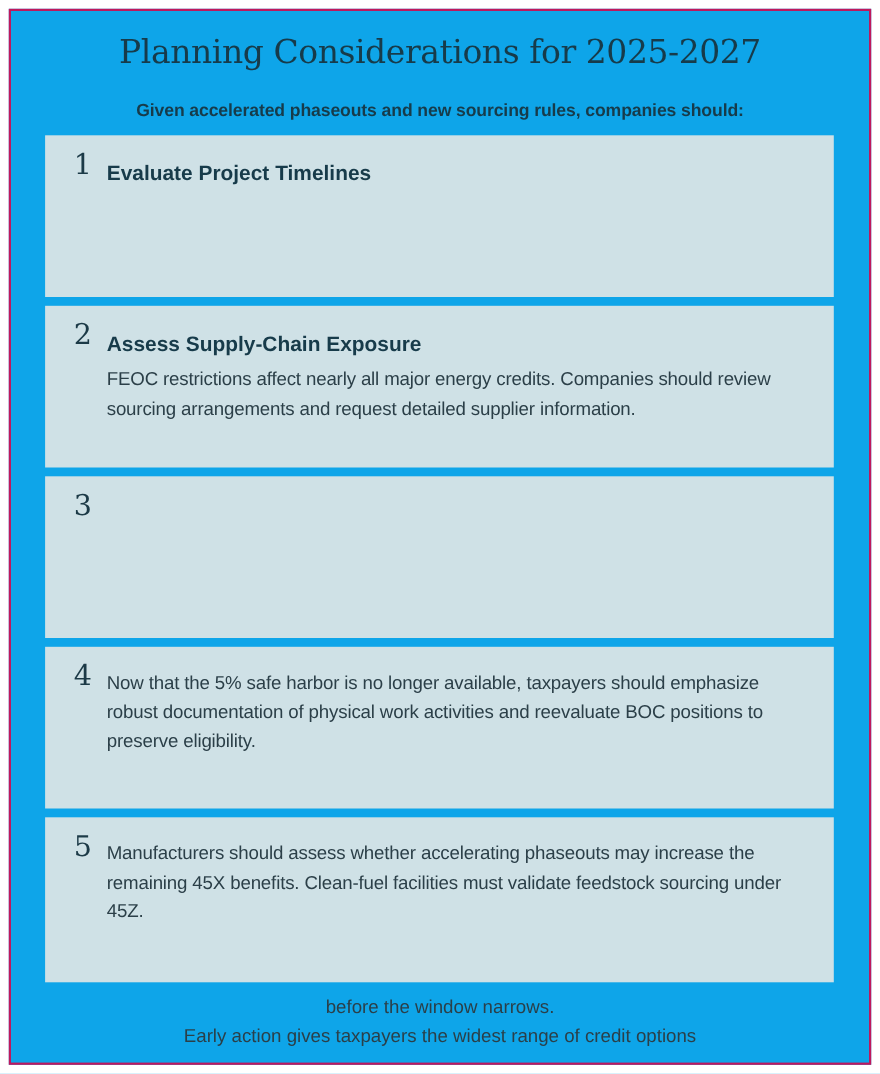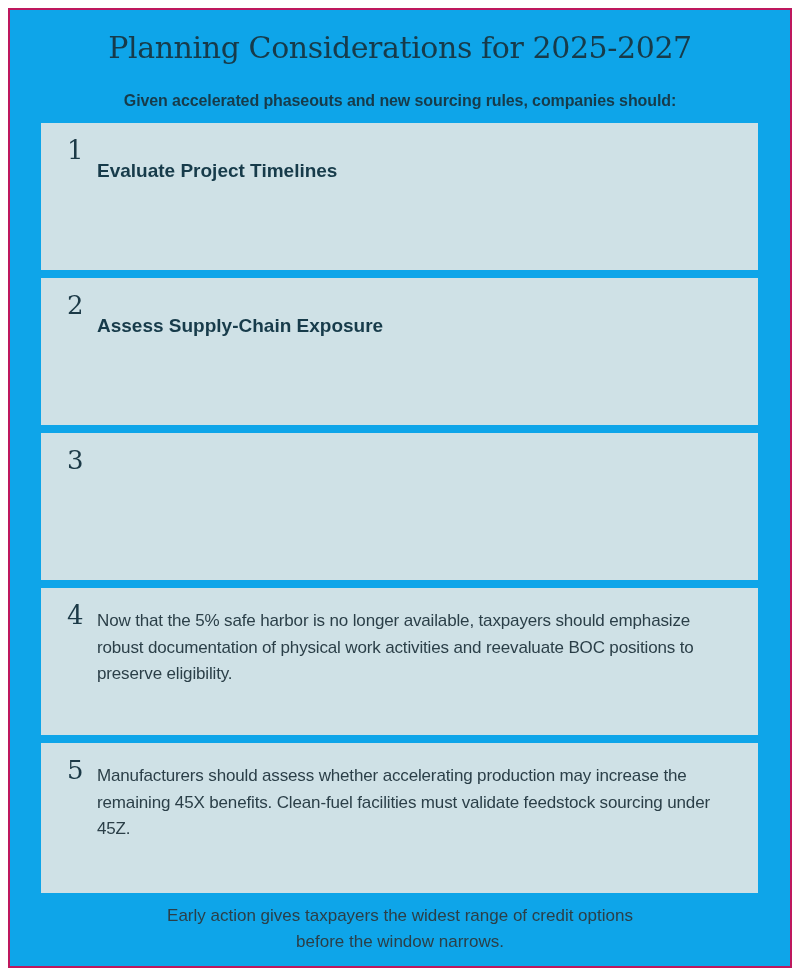--- a/index.html
+++ b/index.html
@@ -73,21 +73,21 @@
       font-family: "DejaVu Serif", "Liberation Serif", serif;
       font-size: 26px;
       color: #1c3a47;
       line-height: 1;
     }
     .card-title {
       font-family: "Liberation Sans", "DejaVu Sans", sans-serif;
       font-weight: bold;
       font-size: 19px;
       color: #173b4a;
-      margin: 16px 0 6px 0;
+      margin: 4px 0 6px 0;
       line-height: 24px;
     }
     .card-body {
       font-family: "Liberation Sans", "DejaVu Sans", sans-serif;
       font-size: 17px;
       line-height: 26.5px;
       color: #2b3f48;
       margin: 0;
       letter-spacing: -0.15px;
     }
@@ -113,31 +113,32 @@
   <p class="subtitle">Given accelerated phaseouts and new sourcing rules, companies should:</p>
 
   <div class="cards">
     <div class="card">
       <span class="card-num">1</span>
       <h2 class="card-title">Evaluate Project Timelines</h2>
     </div>
     <div class="card">
       <span class="card-num">2</span>
       <h2 class="card-title">Assess Supply-Chain Exposure</h2>
+      <p class="card-body">FEOC restrictions affect nearly all major energy credits. Companies should review sourcing arrangements and request detailed supplier information.</p>
     </div>
     <div class="card">
       <span class="card-num">3</span>
     </div>
     <div class="card">
       <span class="card-num">4</span>
       <p class="card-body">Now that the 5% safe harbor is no longer available, taxpayers should emphasize robust documentation of physical work activities and reevaluate BOC positions to preserve eligibility.</p>
     </div>
     <div class="card">
       <span class="card-num">5</span>
-      <p class="card-body">Manufacturers should assess whether accelerating production may increase the remaining 45X benefits. Clean-fuel facilities must validate feedstock sourcing under 45Z.</p>
+      <p class="card-body">Manufacturers should assess whether accelerating phaseouts may increase the remaining 45X benefits. Clean-fuel facilities must validate feedstock sourcing under 45Z.</p>
     </div>
   </div>
 
   <p class="footer">
+    <span>before the window narrows.</span>
     <span>Early action gives taxpayers the widest range of credit options</span>
-    <span>before the window narrows.</span>
   </p>
 </div>
 
 </body></html>

